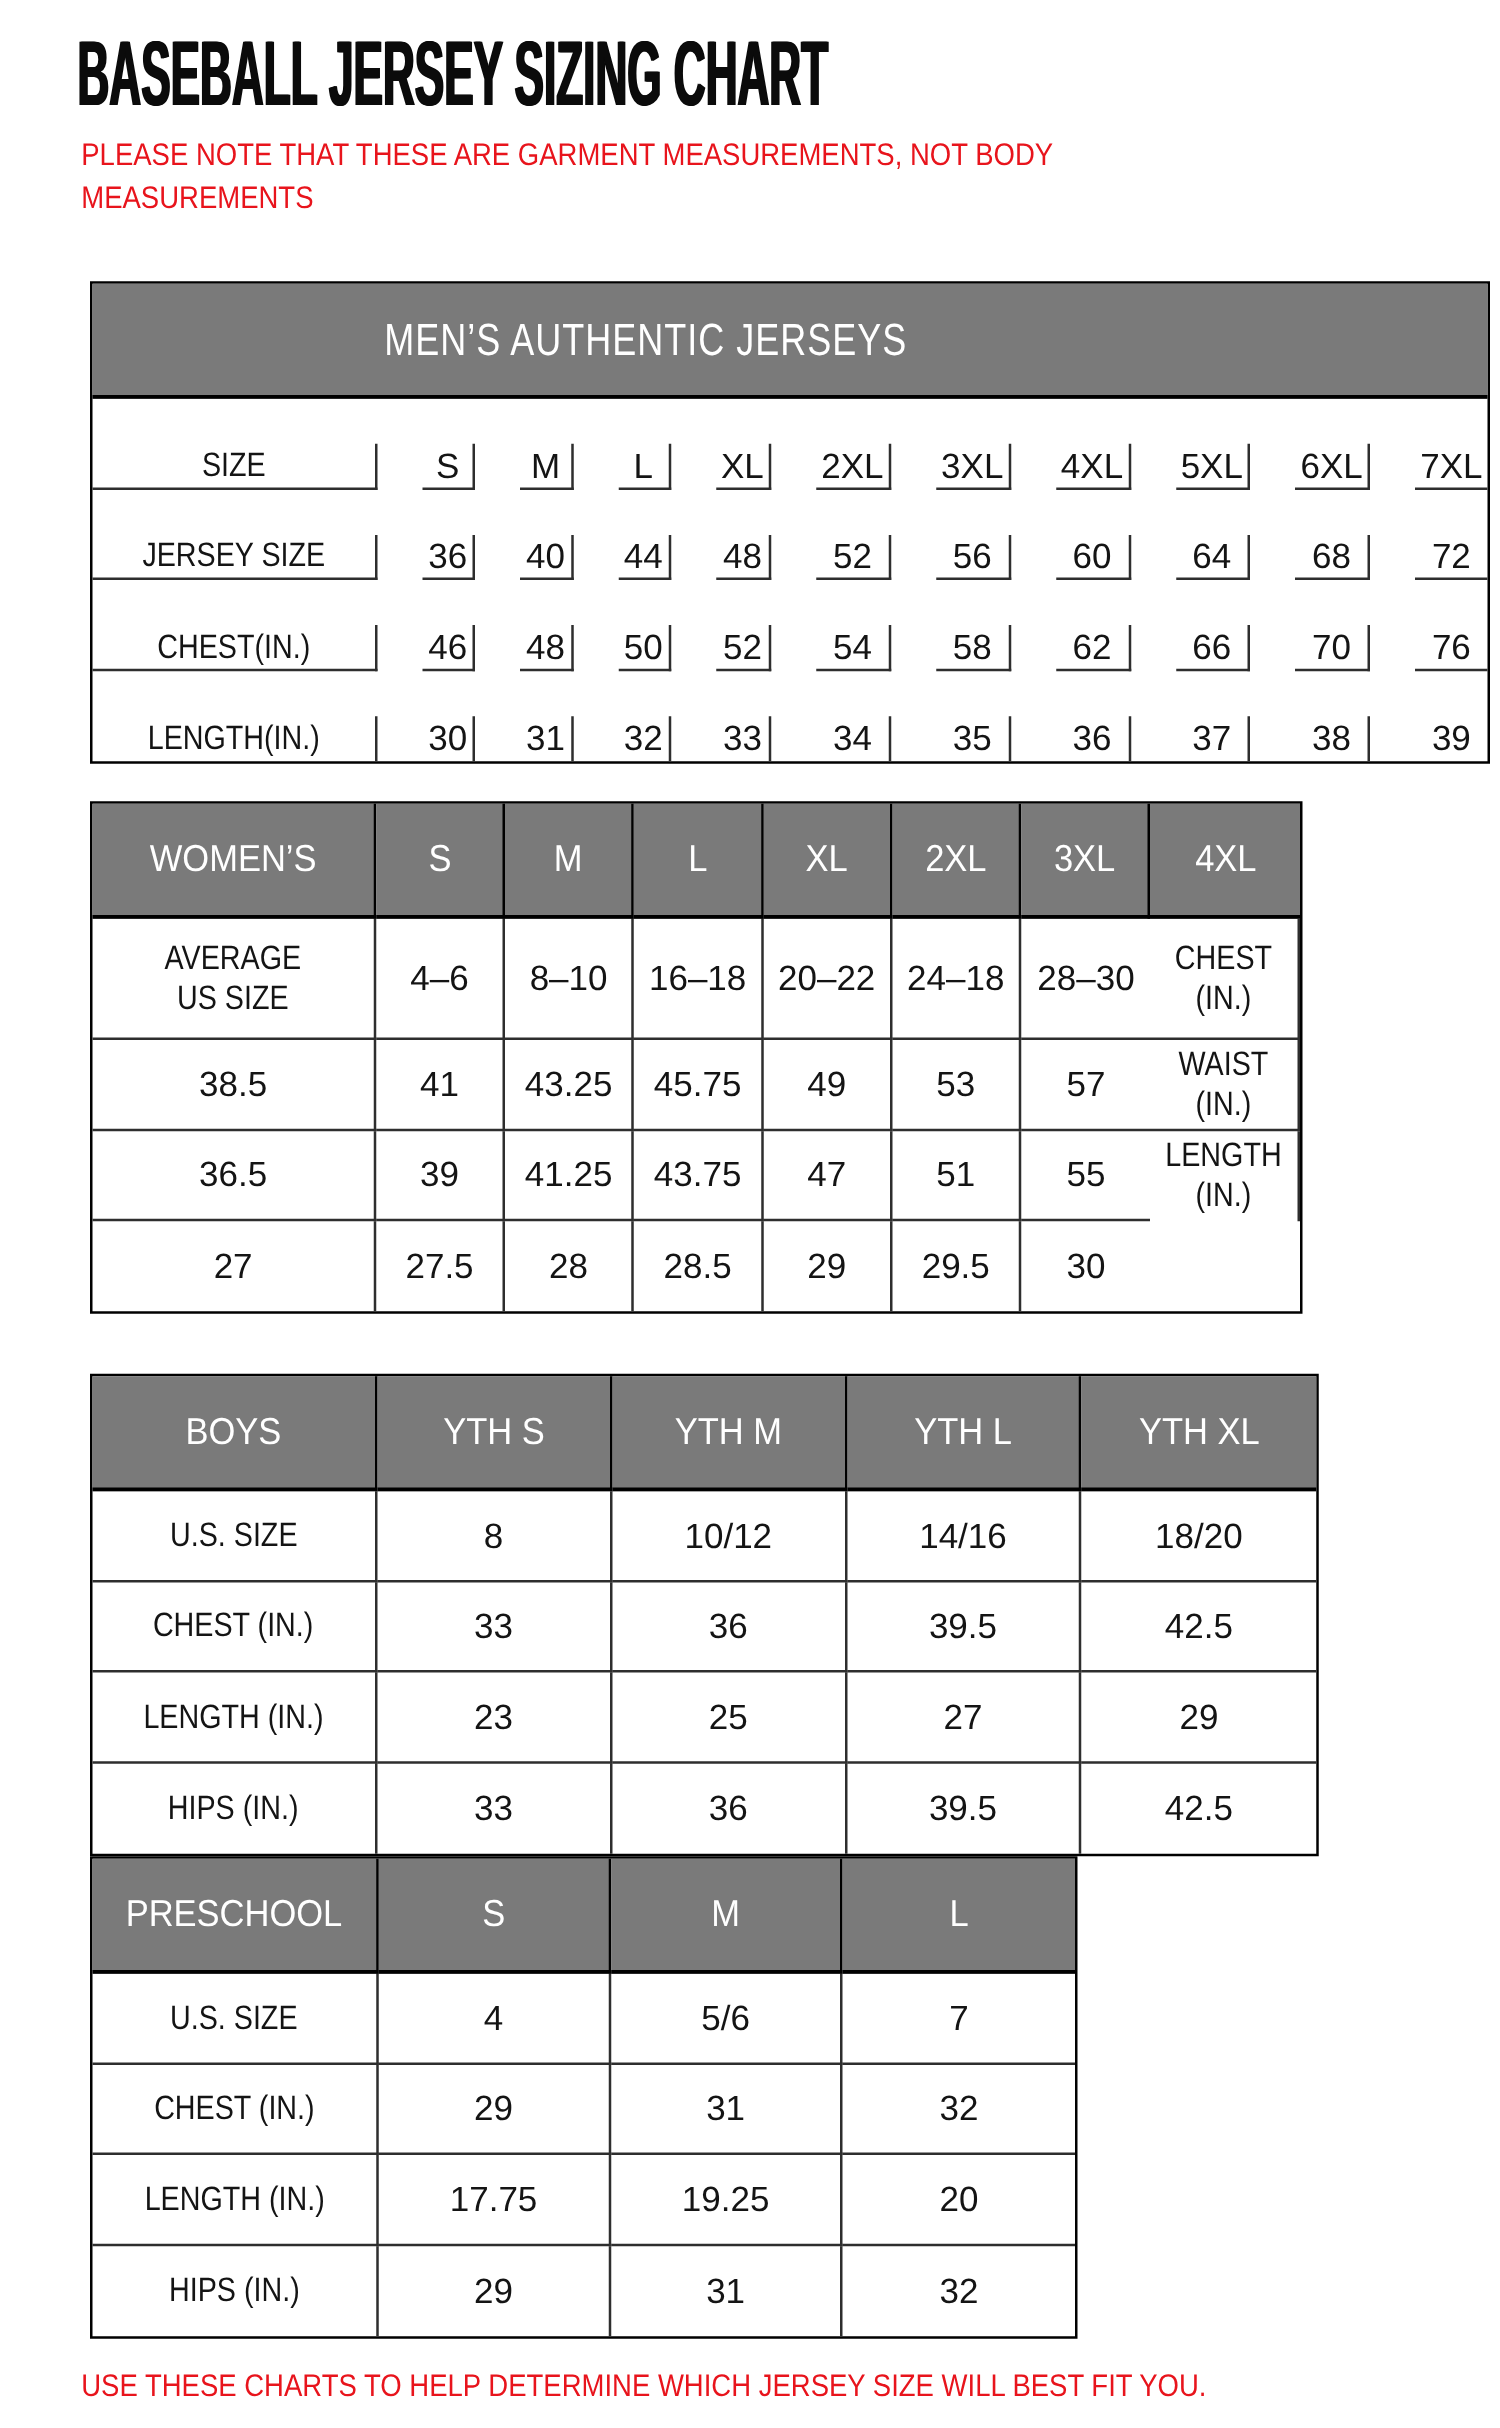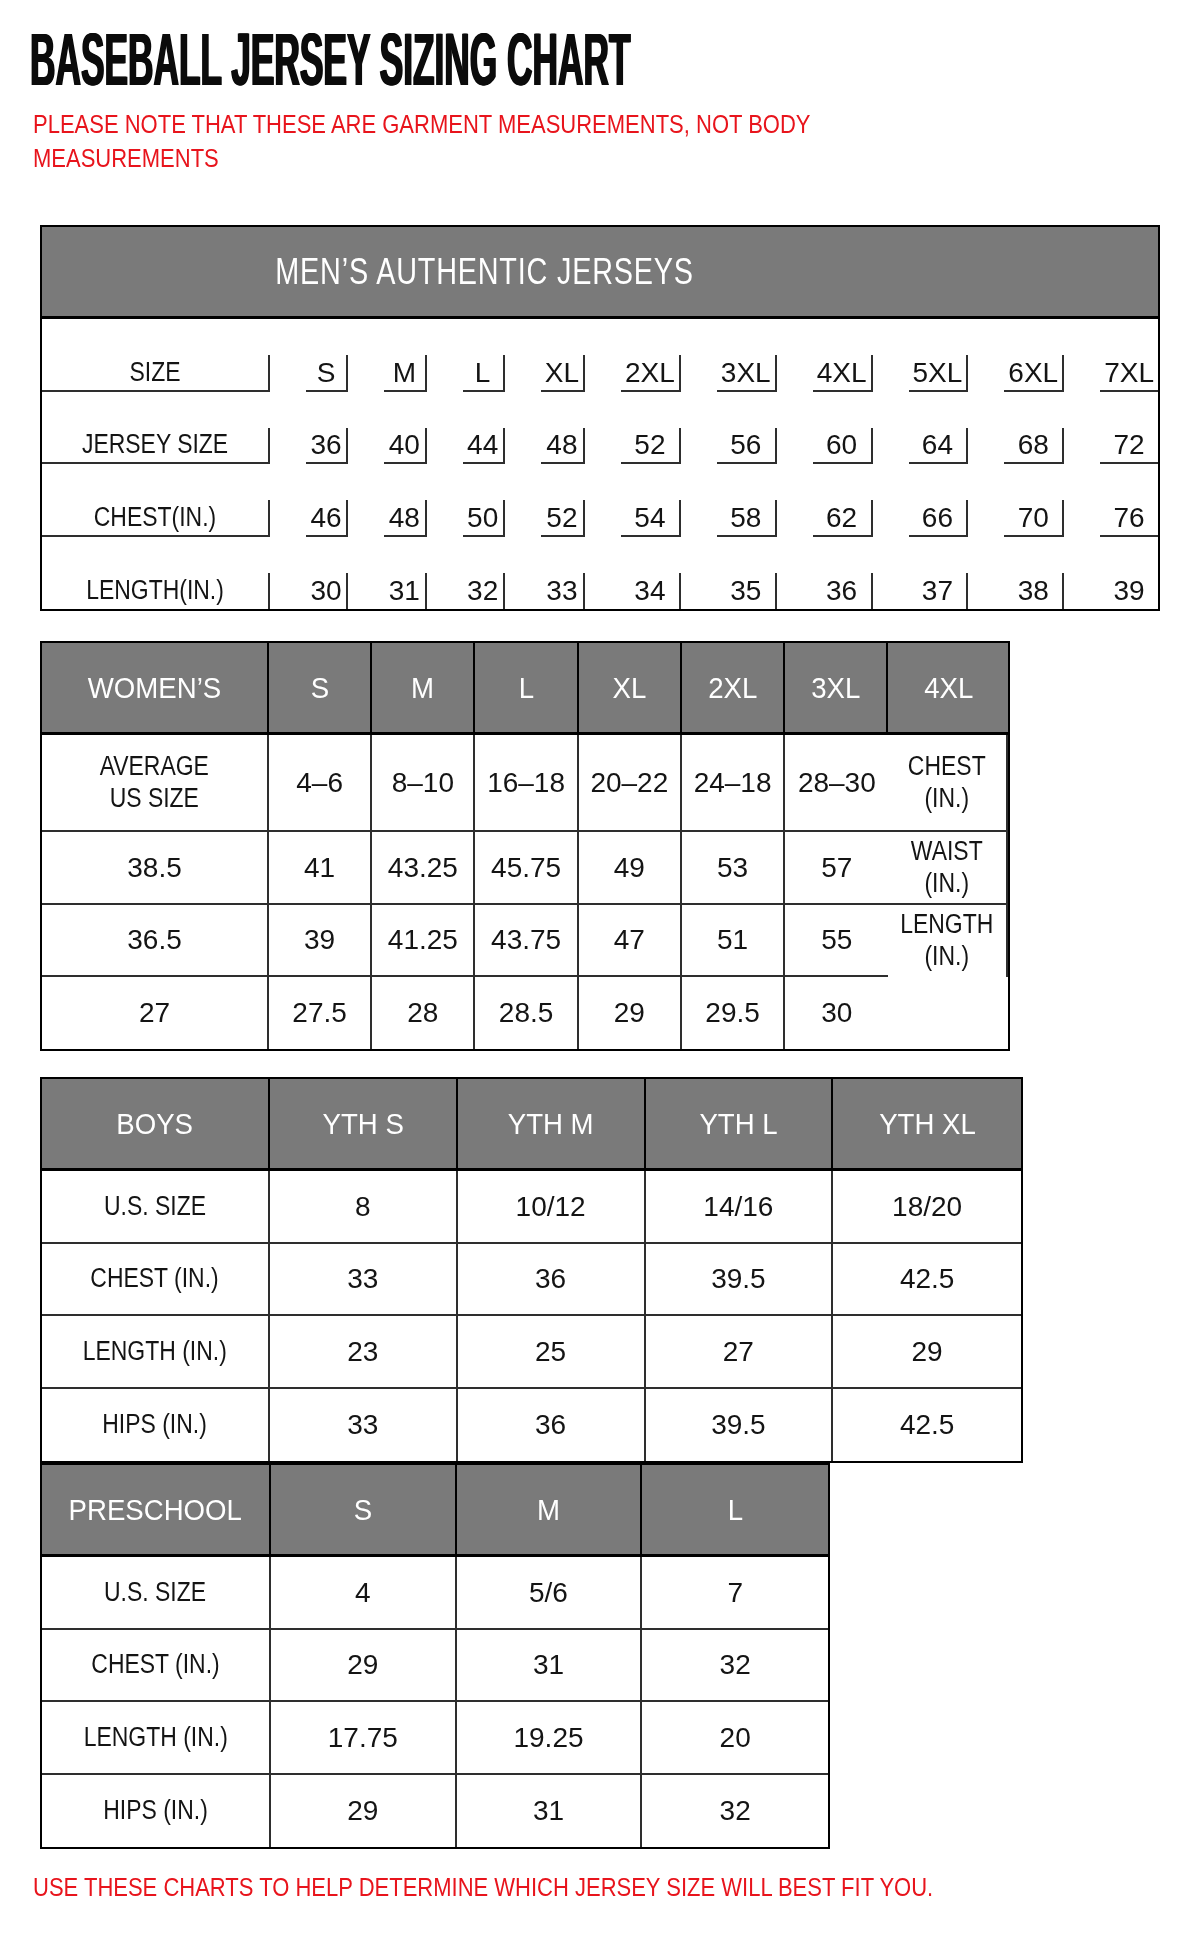--- a/index.html
+++ b/index.html
@@ -1,40 +1,40 @@
 <!DOCTYPE html>
 <html><head>
 <meta charset="utf-8">
 <style>
   html,body{margin:0;padding:0;}
   body{
     width:1200px;height:1942px;overflow:hidden;background:#ffffff;
     font-family:"Liberation Sans", sans-serif;
     --red:#e8141c; --gray:#7a7a7a;
   }
-  main{display:block;}
+  main{display:block;padding-left:32px;}
   
   h1{
     margin:26px 0 0 30px; font-size:72px; line-height:0.95; font-weight:700;
     color:#0b0b0b; white-space:nowrap;
   }
   h1 .tscale{
     display:inline-block; transform:scale(0.49,1.02); transform-origin:0 60%;
     text-shadow:1.6px 0 currentColor,-1.6px 0 currentColor;
   }
   
   .note{margin:14px 0 0 33px; color:var(--red,#e8141c); font-size:25px; line-height:1.34; font-weight:400;}
   .note div span{display:inline-block; transform:scaleX(0.88); transform-origin:0 50%; white-space:nowrap;}
   
   .sz-table{
     display:grid; box-sizing:border-box; border:2px solid #000; background:#fff; margin-left:40px;
   }
   #t0{width:1120px;height:386px;grid-template-columns:228px repeat(10,1fr);grid-template-rows:92px repeat(4,1fr);margin-top:50px;gap:36px;}
   #t1{width:970px; height:410px;grid-template-columns:227px repeat(7,1fr); grid-template-rows:92px 97px repeat(3,1fr);margin-top:30px;}
-  #t2{width:983px; height:386px;grid-template-columns:228px repeat(4,1fr); grid-template-rows:92px repeat(4,1fr);margin-top:26px;}
+  #t2{width:983px; height:386px;grid-template-columns:228px repeat(4,1fr); grid-template-rows:92px repeat(4,1fr);margin-top:48px;}
   #t3{width:790px; height:386px;grid-template-columns:229px repeat(3,1fr); grid-template-rows:92px repeat(4,1fr);}
   .hband{
     grid-column:1/-1; background:var(--gray,#7a7a7a); color:#fff;
     display:flex; align-items:center; justify-content:center;
     font-size:36px; letter-spacing:1px; border-bottom:3px solid #000;
     padding-right:230px;
   }
   .hband span{display:inline-block; transform:scaleX(0.8); transform-origin:50% 50%; white-space:nowrap;}
   .hcell{
     background:var(--gray,#7a7a7a); color:#fff;

